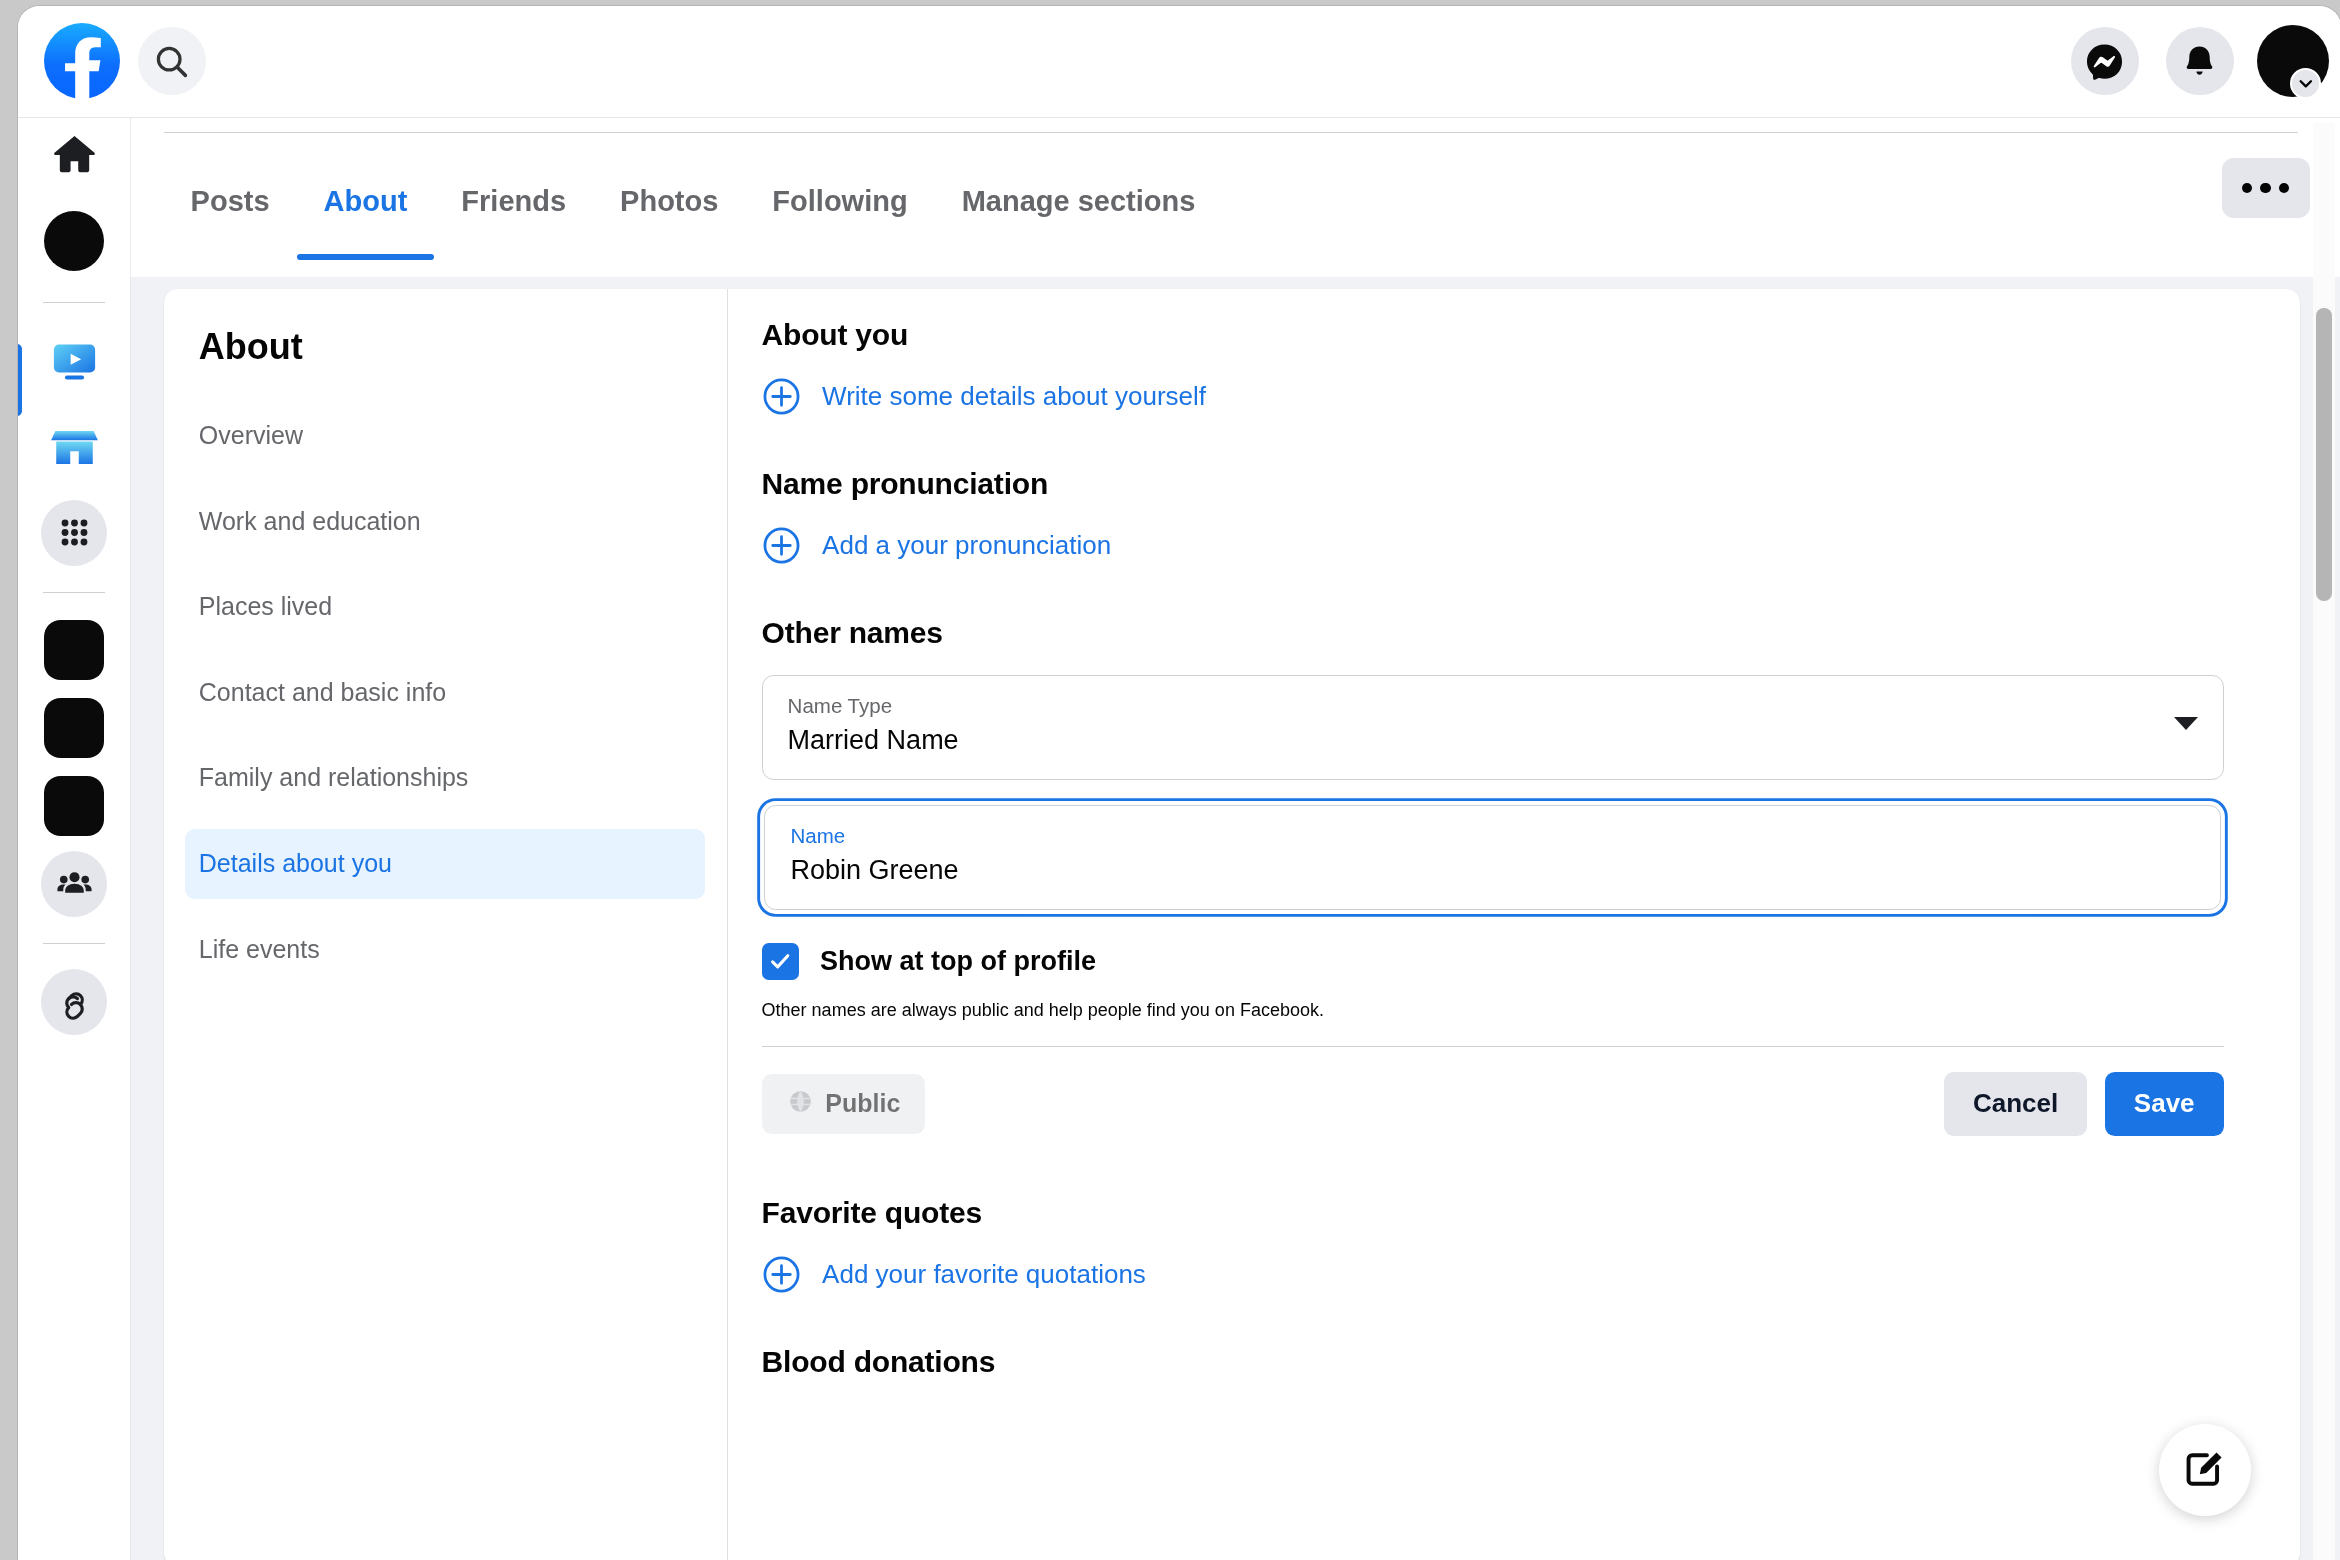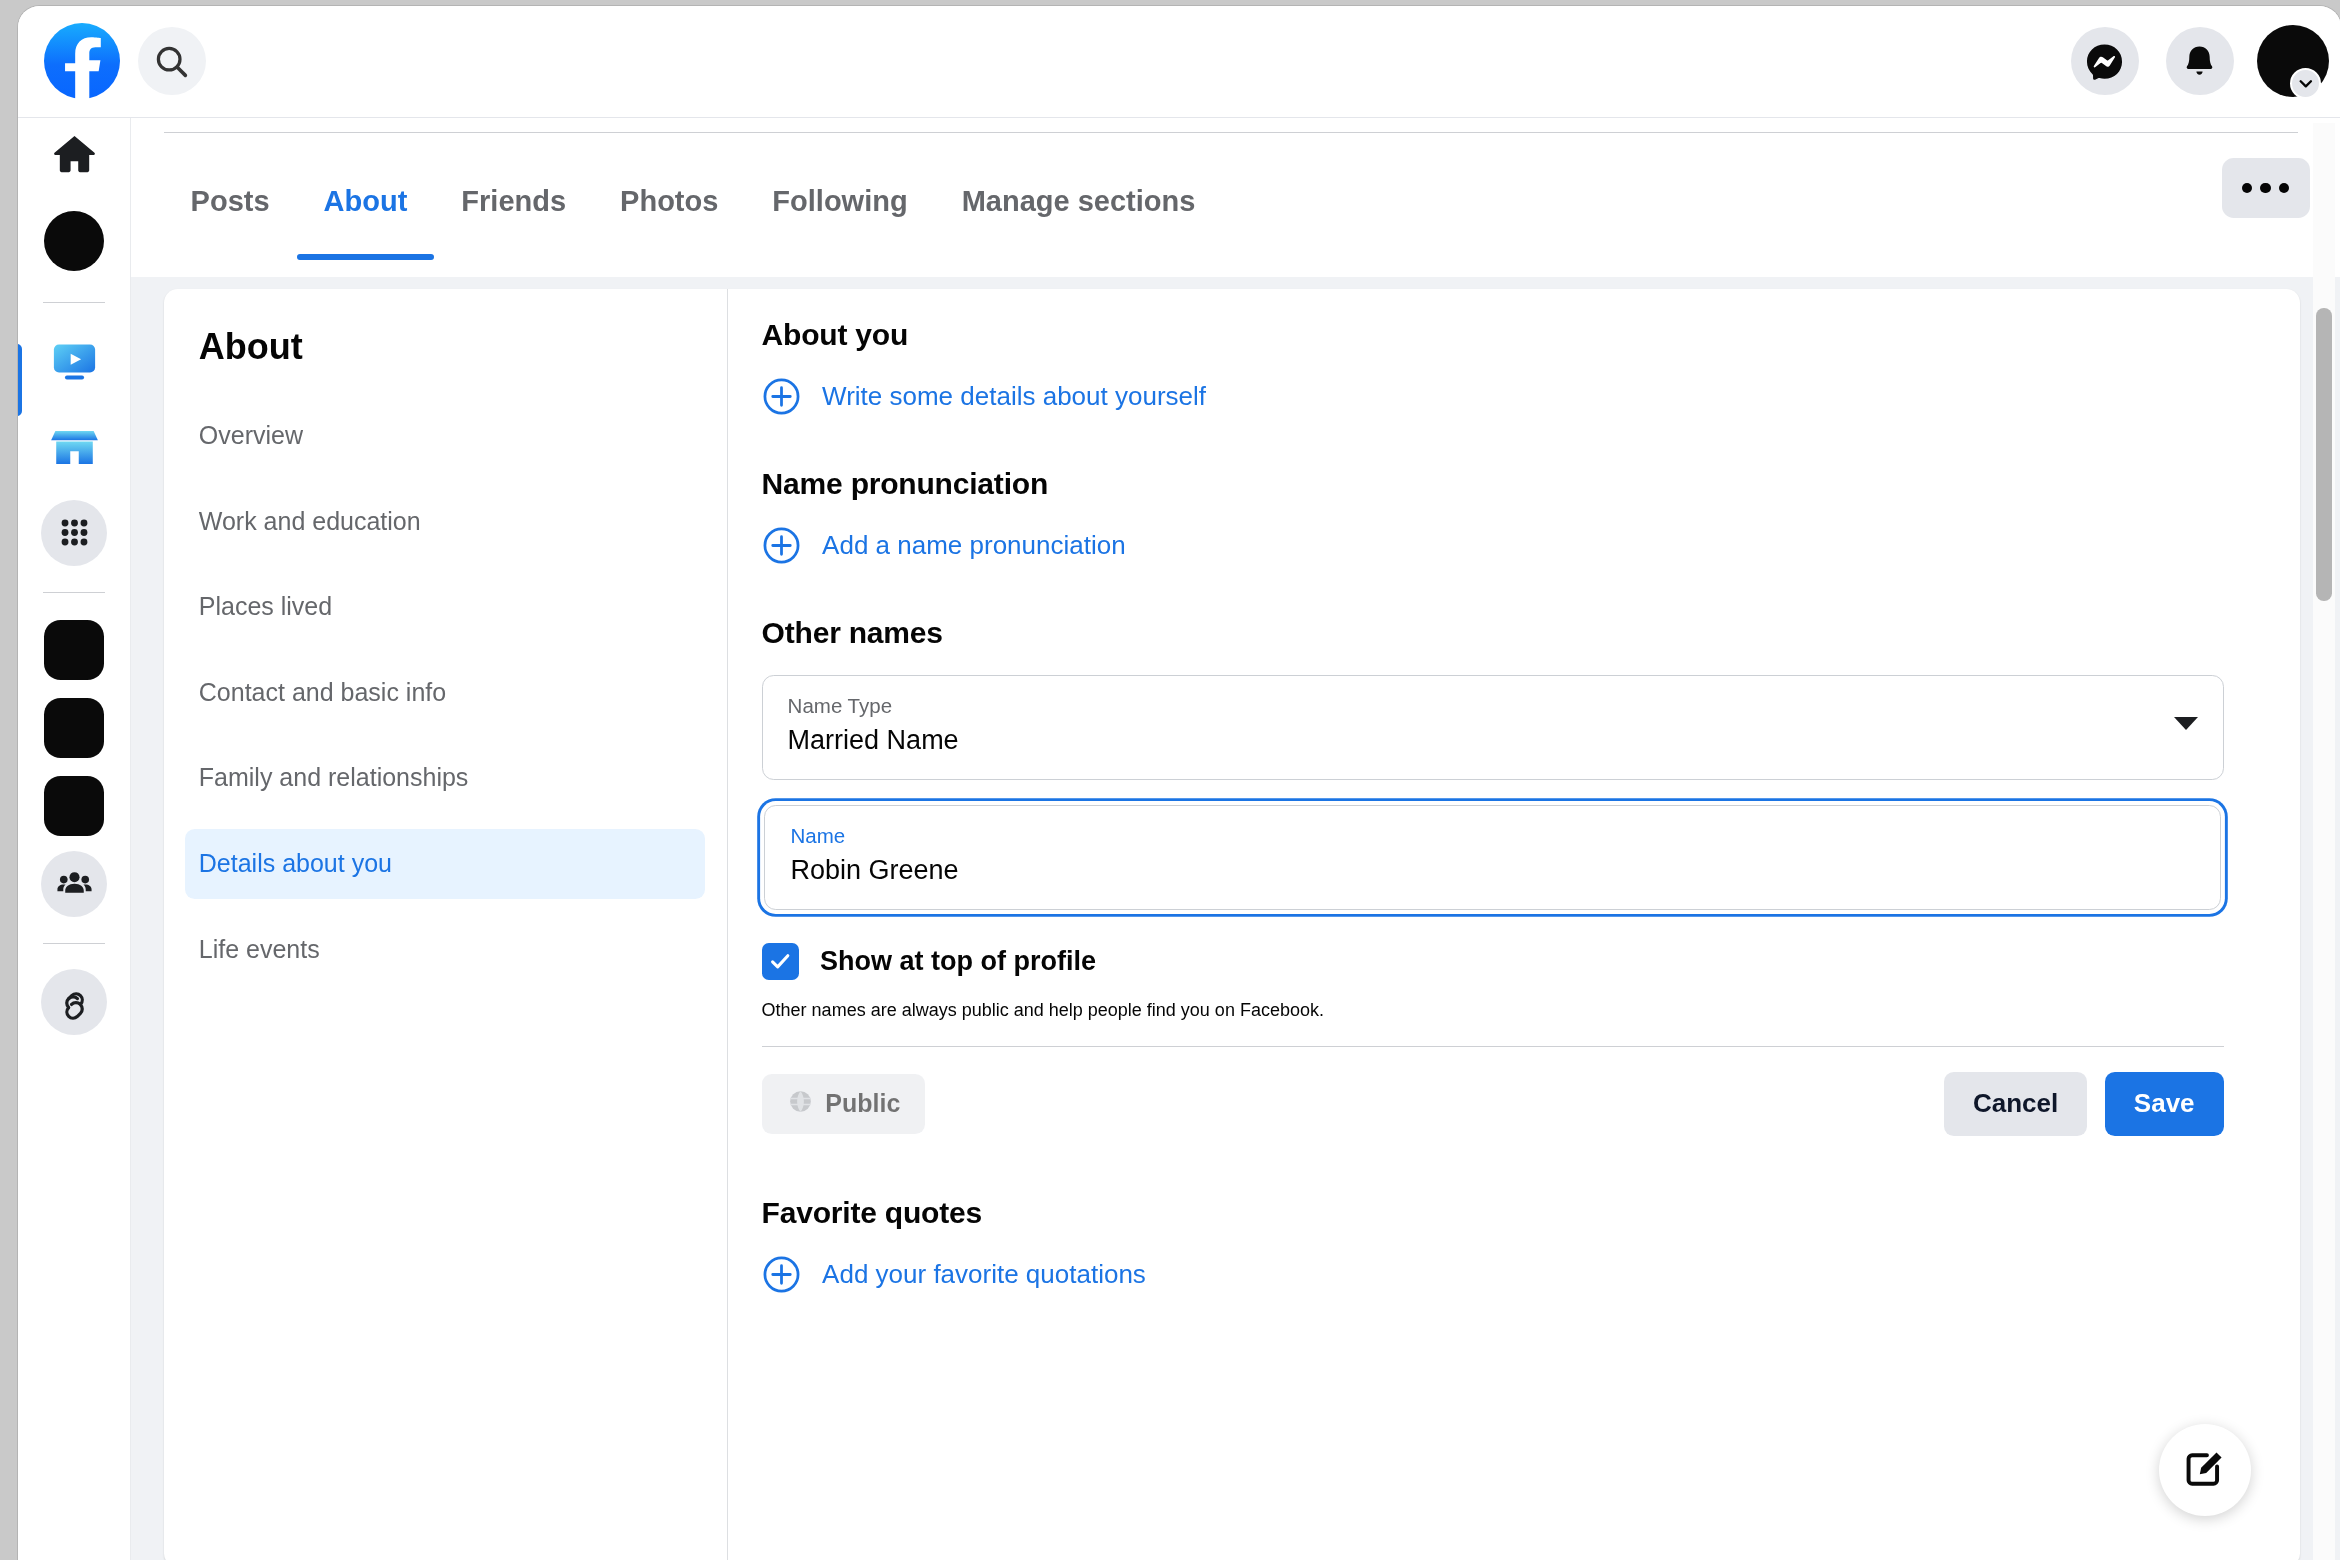--- a/index.html
+++ b/index.html
@@ -637,21 +637,21 @@
         <div class="spacer-lg"></div>
 
         <div class="section-heading">Name pronunciation</div>
         <div class="add-row">
           <span class="plus-icon">
             <svg width="39" height="39" viewBox="0 0 24 24" aria-hidden="true">
               <circle cx="12" cy="12" r="10.2" fill="none" stroke="#1b74e4" stroke-width="1.7"></circle>
               <path d="M12 6.6v10.8M6.6 12h10.8" stroke="#1b74e4" stroke-width="1.7" stroke-linecap="round"></path>
             </svg>
           </span>
-          <span class="add-row-label">Add a name pronunciation</span>
+          <span class="add-row-label">Add a your pronunciation</span>
         </div>
 
         <div class="spacer-lg"></div>
 
         <div class="section-heading">Other names</div>
 
         <div class="field-box">
           <div class="field-label">Name Type</div>
           <div class="field-value">Married Name</div>
           <div class="field-caret"></div>
@@ -705,20 +705,21 @@
             <svg width="39" height="39" viewBox="0 0 24 24" aria-hidden="true">
               <circle cx="12" cy="12" r="10.2" fill="none" stroke="#1b74e4" stroke-width="1.7"></circle>
               <path d="M12 6.6v10.8M6.6 12h10.8" stroke="#1b74e4" stroke-width="1.7" stroke-linecap="round"></path>
             </svg>
           </span>
           <span class="add-row-label">Add your favorite quotations</span>
         </div>
 
         <div class="spacer-lg"></div>
 
+        <div class="section-heading">Blood donations</div>
 
       </div>
     </div>
   </div>
 
   <div id="compose-fab">
     <svg width="45" height="45" viewBox="0 0 24 24" aria-hidden="true">
       <path d="M13.3 4.4H5.4A1.9 1.9 0 003.5 6.3v11.4a1.9 1.9 0 001.9 1.9h11.4a1.9 1.9 0 001.9-1.9v-7.3" fill="none" stroke="#0a0a0a" stroke-width="2.1" stroke-linecap="round"></path>
       <path d="M18.4 2.9l2.7 2.7-8.2 8.2-3.4.7.7-3.4z" fill="#0a0a0a"></path>
     </svg>

